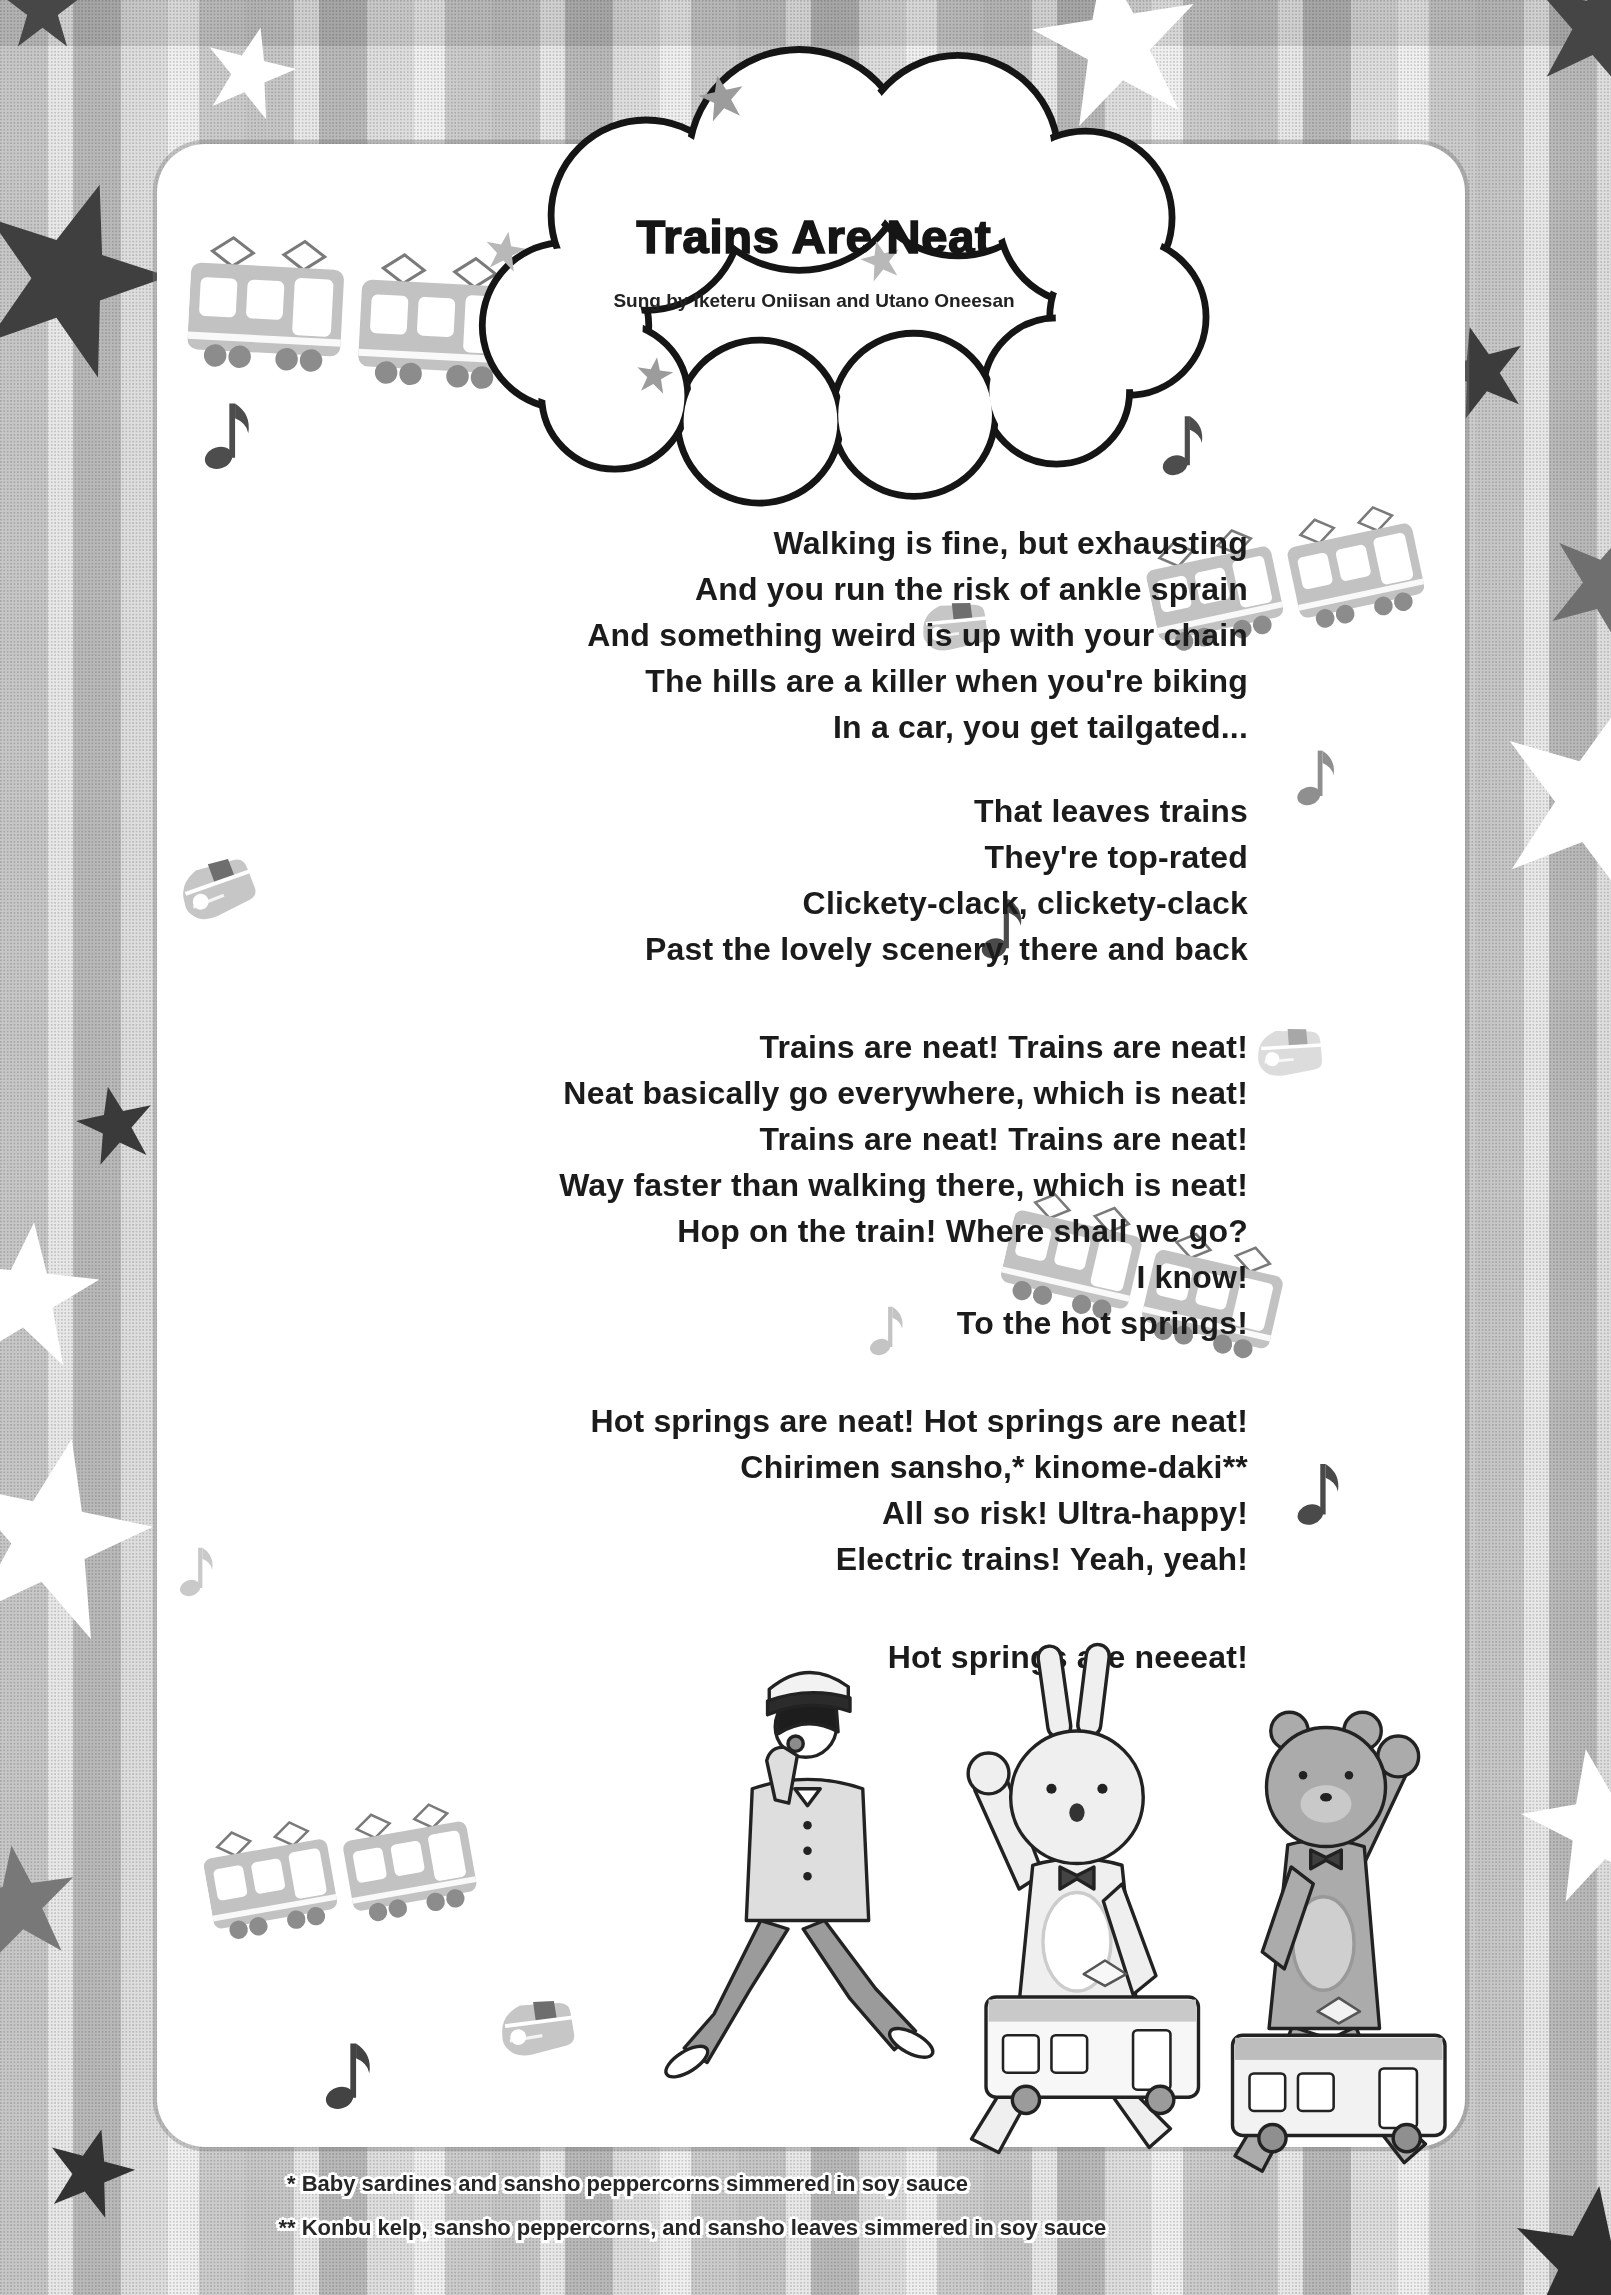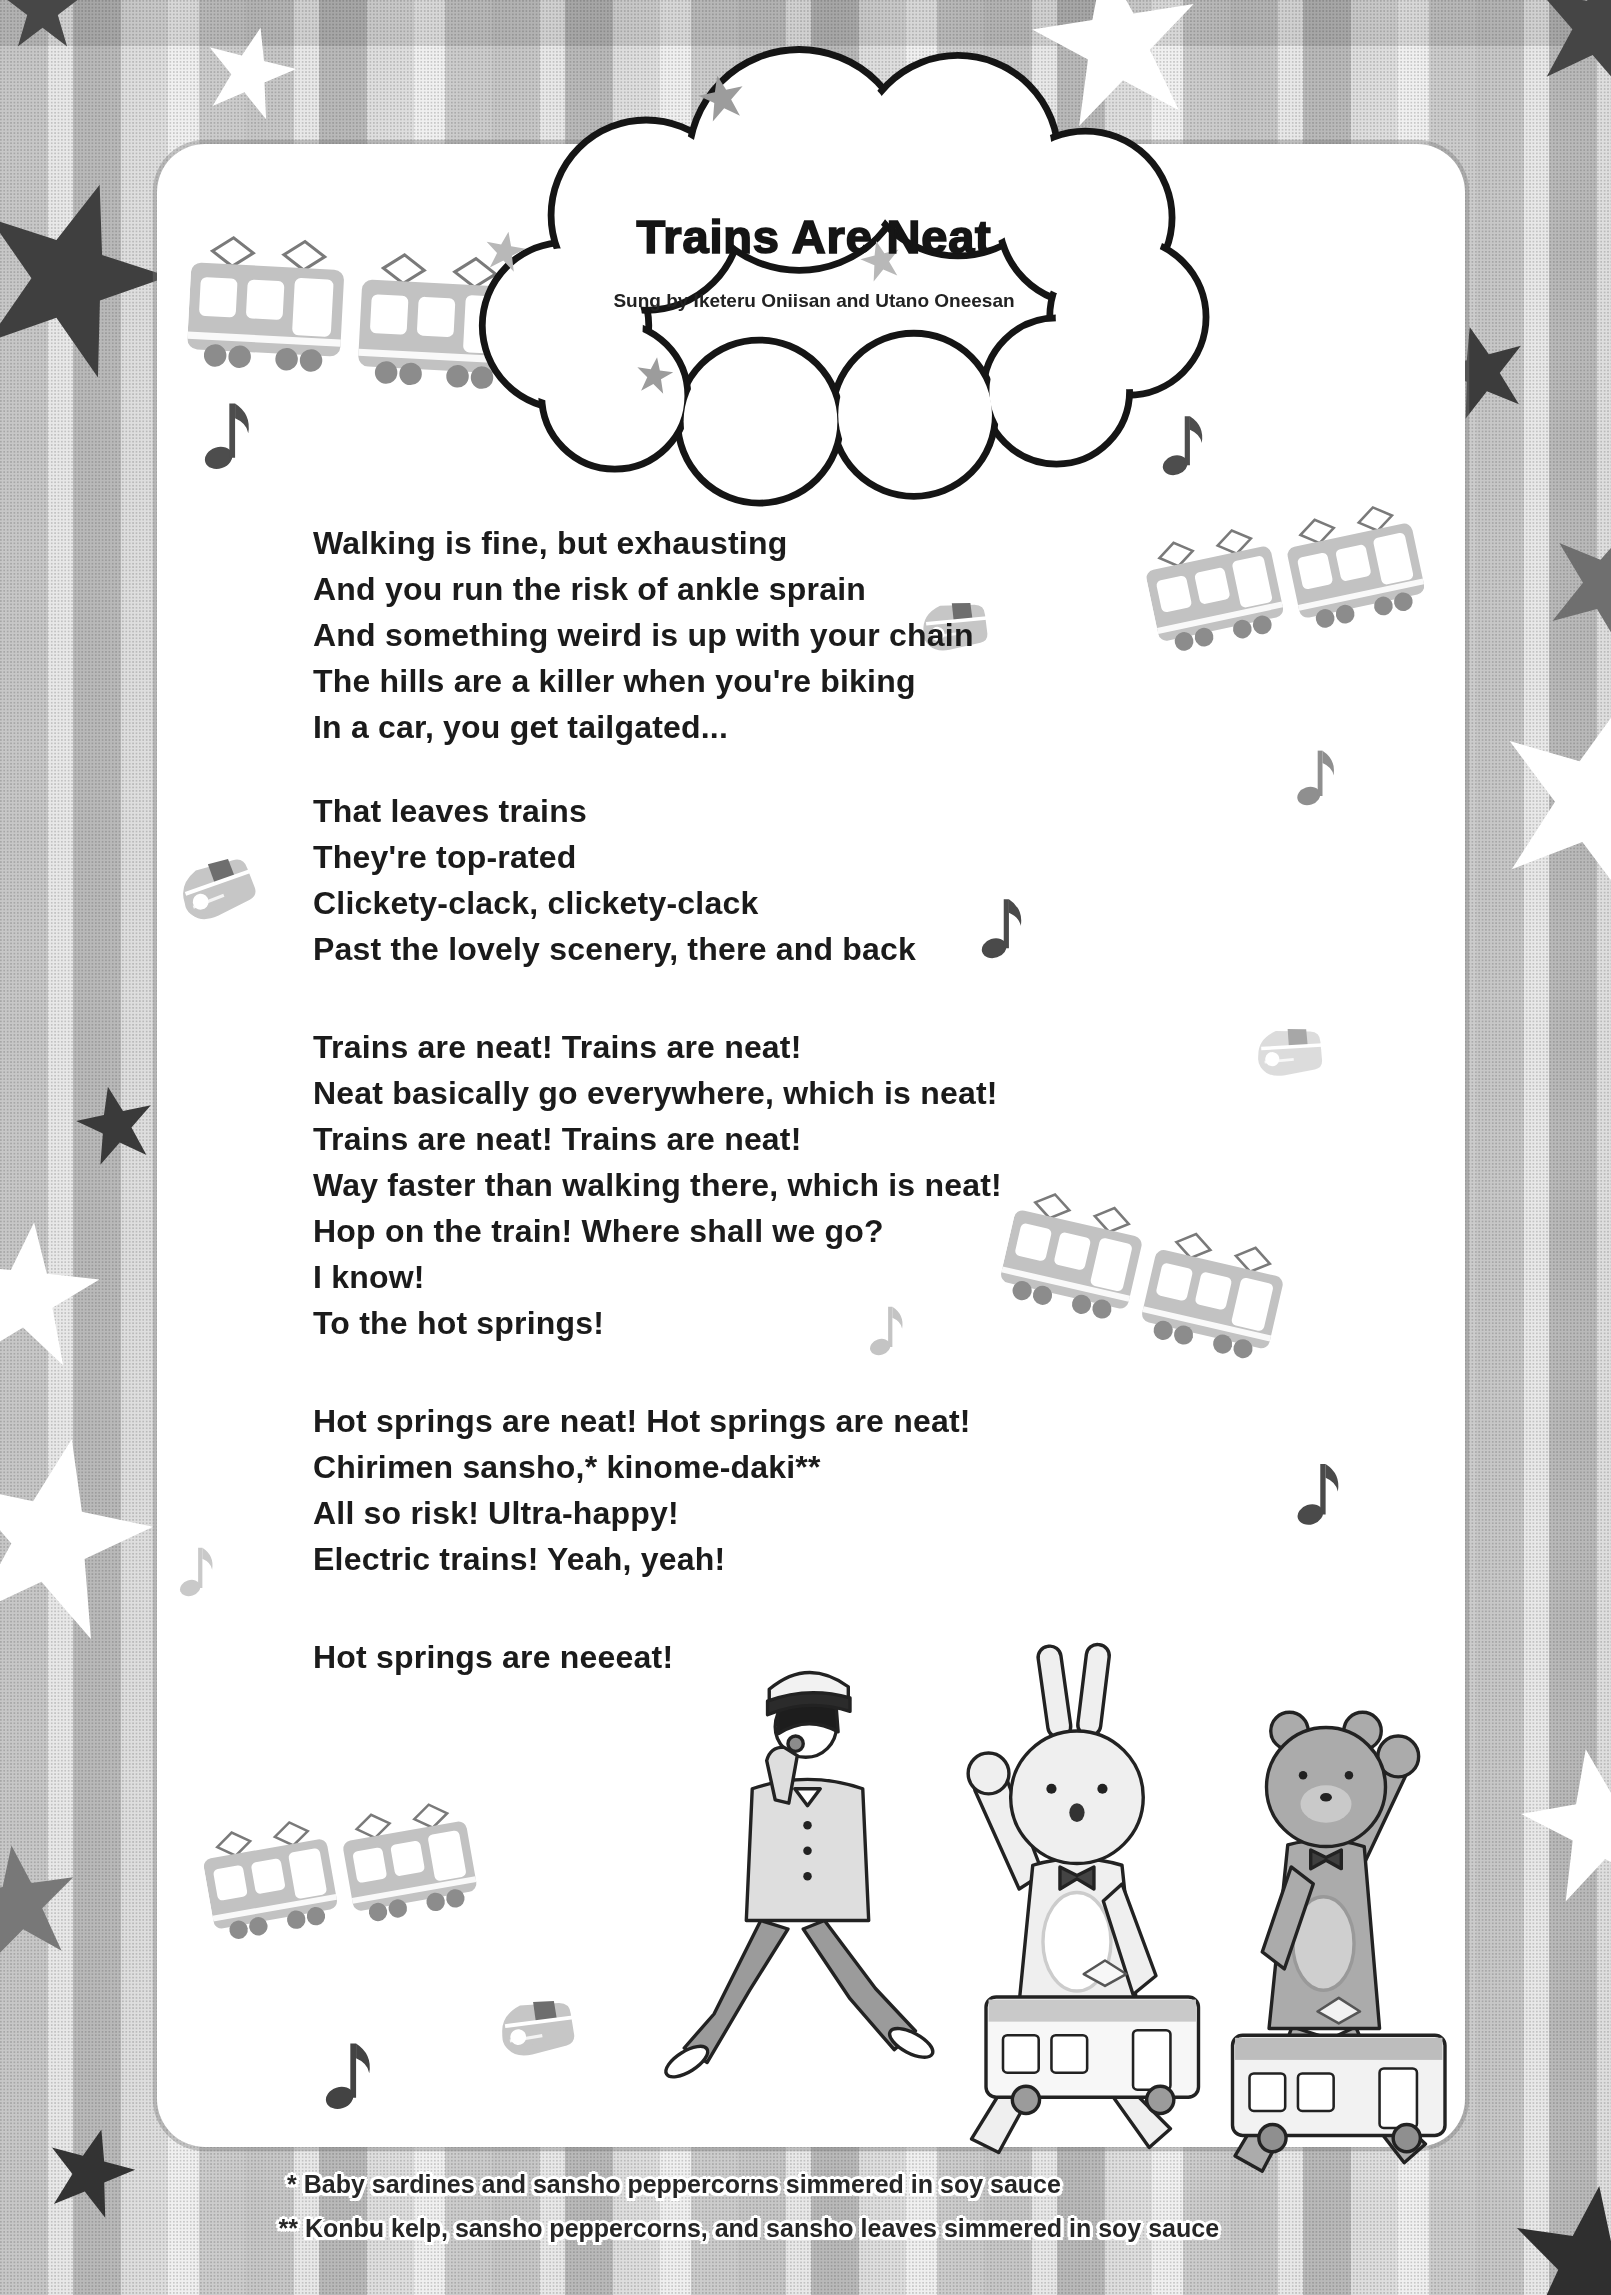--- a/index.html
+++ b/index.html
@@ -44,25 +44,25 @@
   }
   .cstar{position:absolute;z-index:5;}
   .cstar svg{width:100%;height:100%;fill:currentColor;}
   .lyrics{
     position:absolute;left:313px;top:520px;width:935px;z-index:3;
     font-size:32px;font-weight:bold;color:#1b1b1b;line-height:46px;letter-spacing:0.2px;
   }
   .stanza{margin:0;}
   .gap-a{margin-top:38px;}
   .gap-b{margin-top:52px;}
-  .line{display:block;white-space:nowrap;}
+  .line{display:block;white-space:nowrap;text-align:right;}
   .chars{position:absolute;left:612px;top:1589px;width:782px;height:561px;z-index:3;}
   .footnotes{
     position:absolute;left:287px;top:2162px;z-index:3;
-    font-size:25px;font-weight:bold;color:#262626;line-height:44px;
+    font-size:22px;font-weight:bold;color:#262626;line-height:44px;
     text-shadow:
       -2.5px -2.5px 0 #fff, 0 -2.5px 0 #fff, 2.5px -2.5px 0 #fff,
       -2.5px 0 0 #fff, 2.5px 0 0 #fff,
       -2.5px 2.5px 0 #fff, 0 2.5px 0 #fff, 2.5px 2.5px 0 #fff,
       -3.4px 0 0 #fff, 3.4px 0 0 #fff, 0 -3.4px 0 #fff, 0 3.4px 0 #fff;
   }
 </style>
 </head>
 <body>
 

